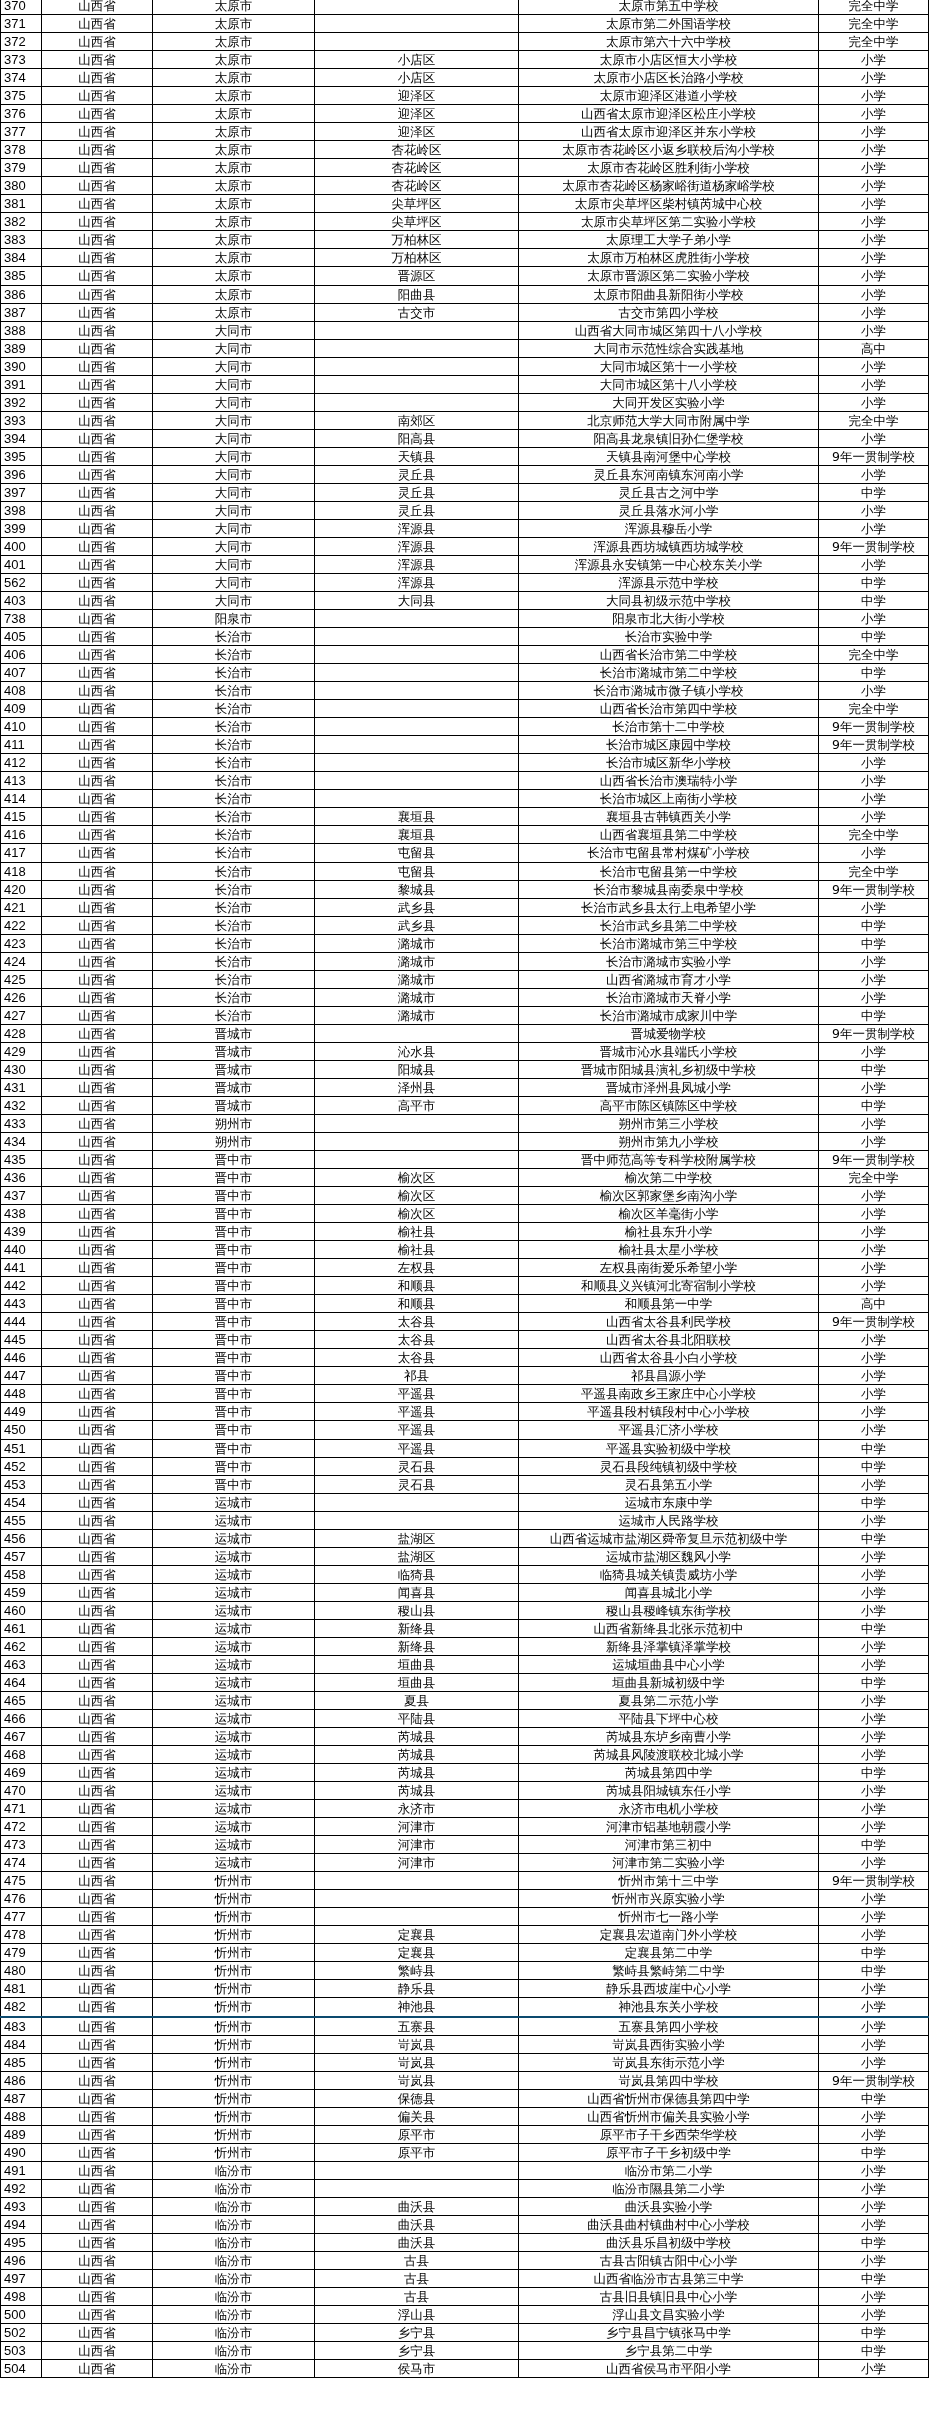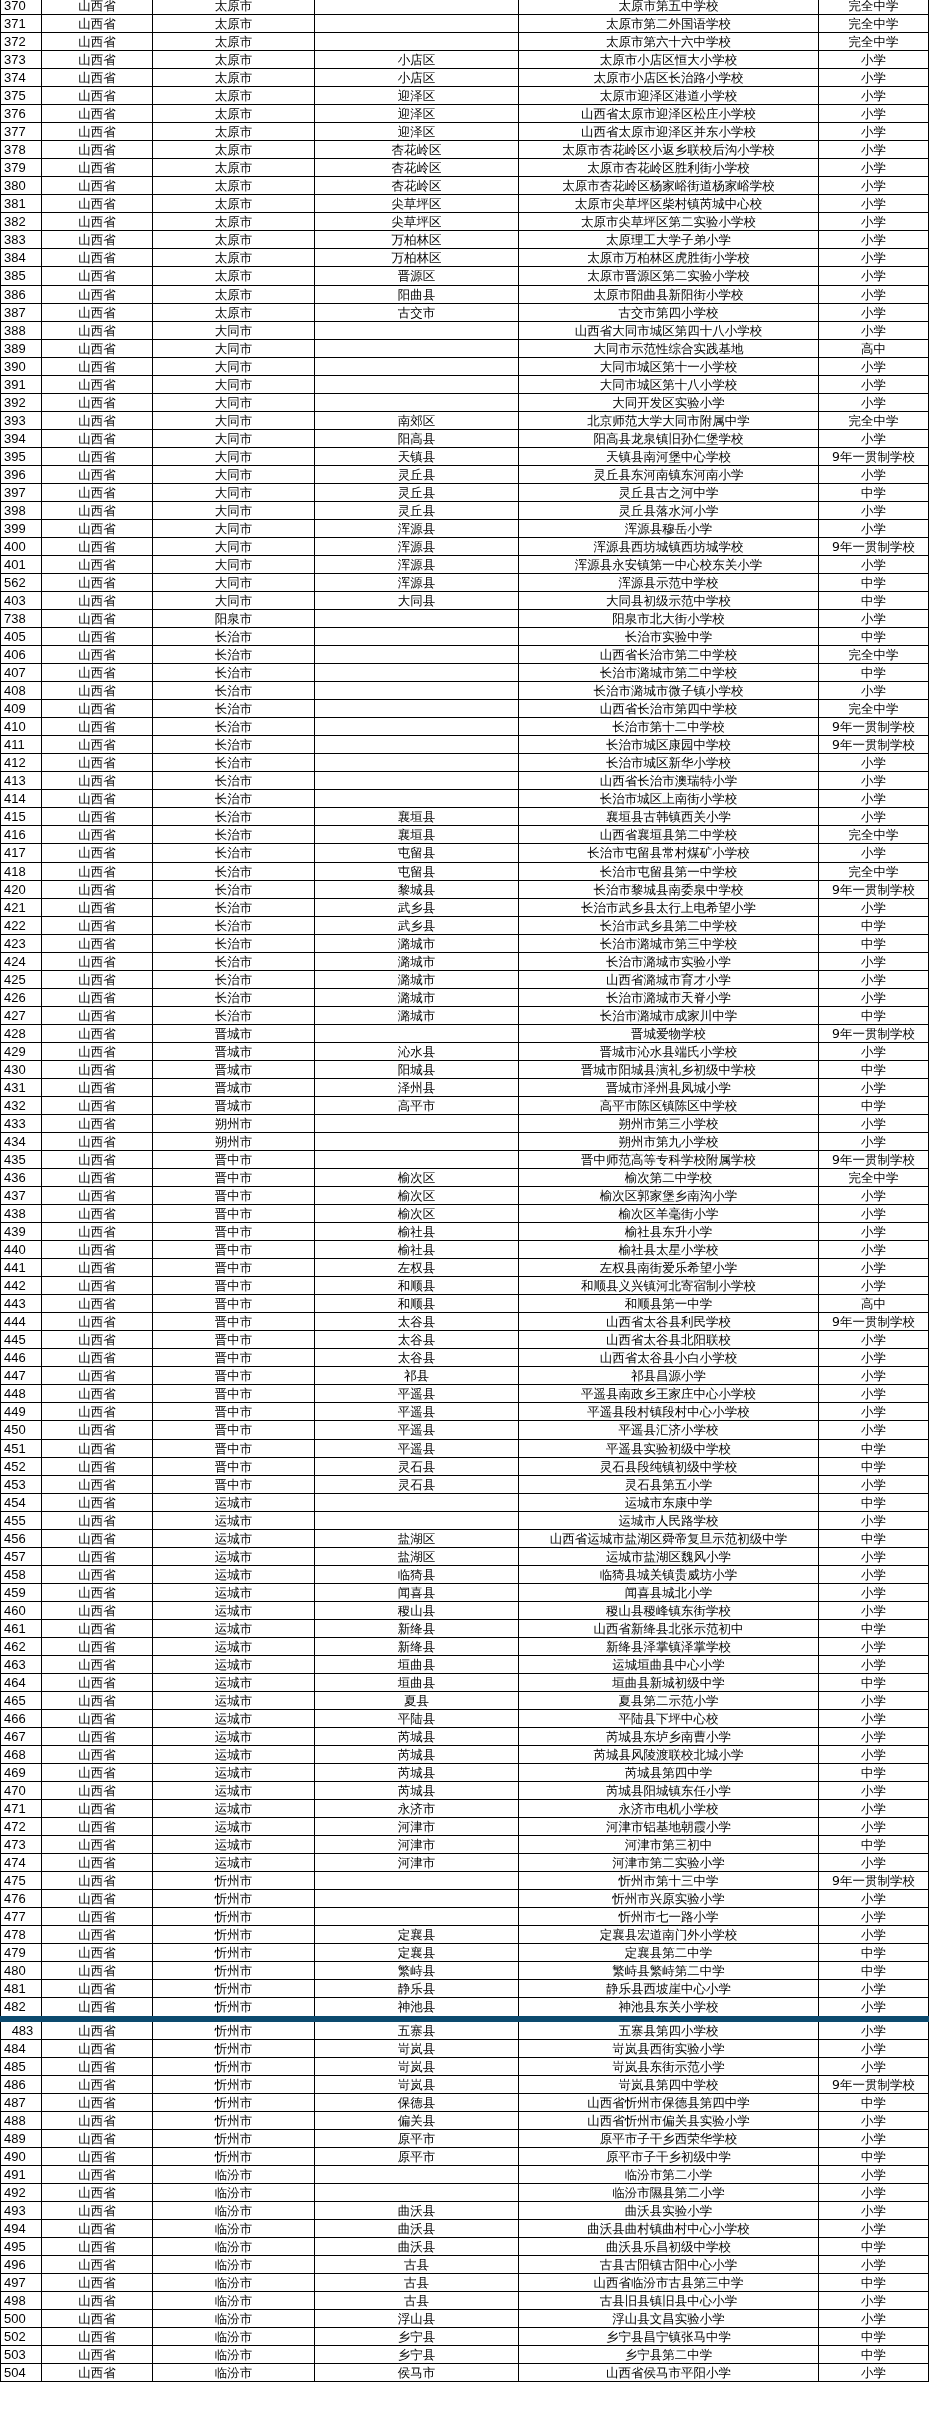--- a/index.html
+++ b/index.html
@@ -17,21 +17,21 @@
     border: 1px solid #000;
     height: 17.04px;
     padding: 0;
     text-align: center;
     vertical-align: middle;
     white-space: nowrap;
     overflow: hidden;
     line-height: 17px;
   }
   .sheet td.num { text-align: left; padding-left: 3px; font-family: "Liberation Sans", sans-serif; font-size: 13px; }
-  .sheet tr.thick-top td { border-top: 6px solid #0c4a6e; text-align: center; }
+  .sheet tr.thick-top td { border-top: 2px solid #0c4a6e; }
   col.c1 { width: 41px; }
   col.c2 { width: 111px; }
   col.c3 { width: 162px; }
   col.c4 { width: 204px; }
   col.c5 { width: 300px; }
   col.c6 { width: 110px; }
 </style>
 </head>
 <body>
 

